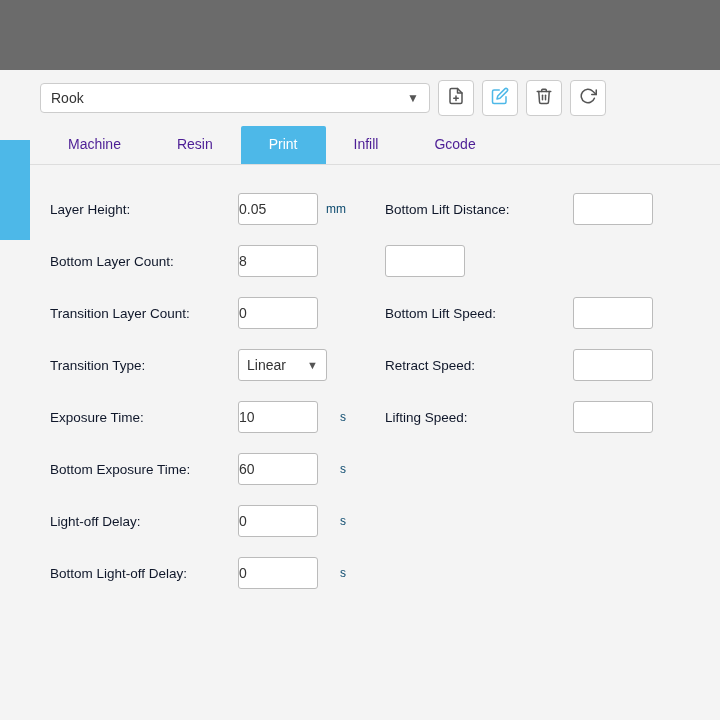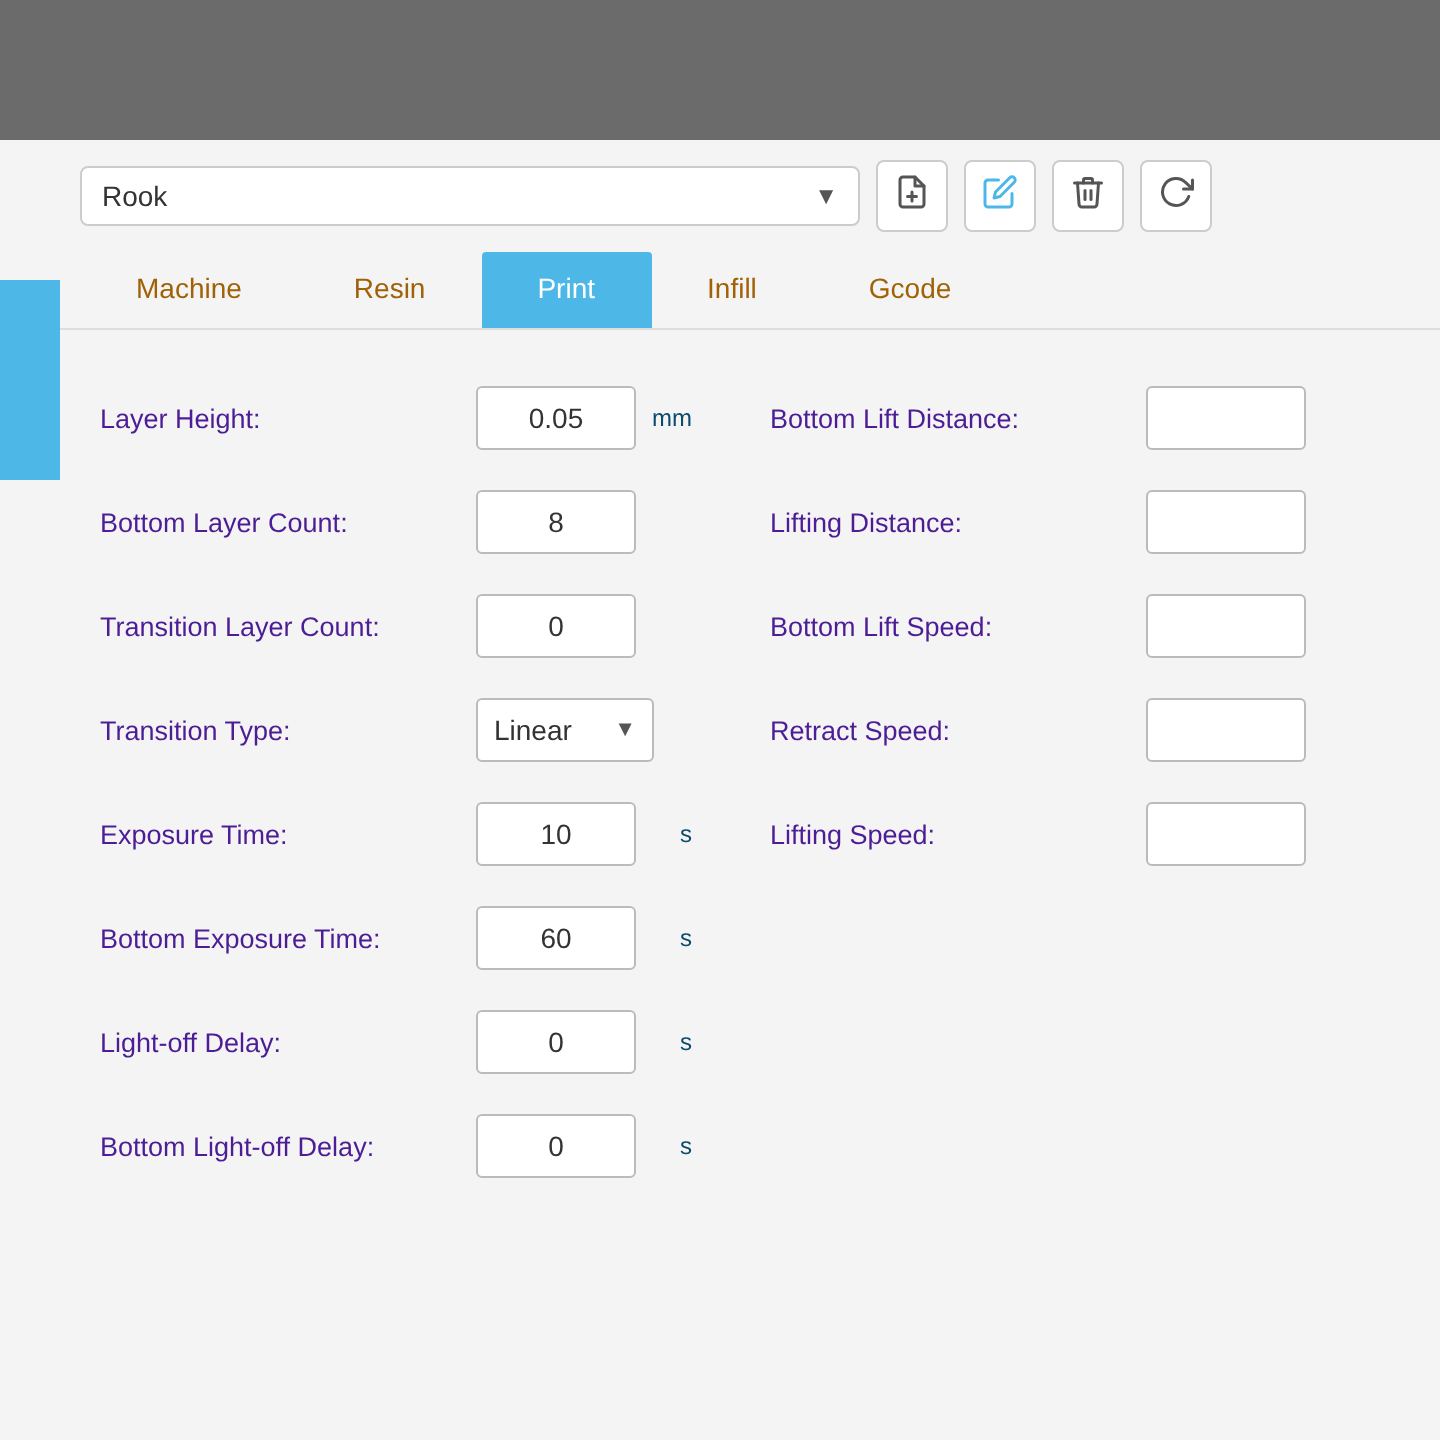--- a/index.html
+++ b/index.html
@@ -71,21 +71,21 @@
     .tabs-row {
       display: flex;
       border-bottom: 1px solid #ddd;
       background: #f4f4f4;
       padding-left: 40px;
     }
 
     .tab {
       padding: 10px 28px;
       font-size: 14px;
-      color: #a16207;
+      color: #4c1d95;
       cursor: pointer;
       border-bottom: 2px solid transparent;
       user-select: none;
     }
 
     .tab.active {
       background: #4db8e8;
       color: white;
       border-bottom: 2px solid #4db8e8;
       border-radius: 2px 2px 0 0;
@@ -124,31 +124,31 @@
 
     .form-row {
       display: flex;
       align-items: center;
       height: 48px;
       gap: 8px;
     }
 
     .form-label {
       font-size: 13.5px;
-      color: #4c1d95;
+      color: #0f172a;
       min-width: 180px;
       text-align: left;
     }
 
     .form-input {
       width: 80px;
       height: 32px;
       border: 1px solid #bbb;
       border-radius: 3px;
-      text-align: center;
+      text-align: left;
       font-size: 14px;
       color: #333;
       background: white;
       outline: none;
     }
 
     .form-unit {
       font-size: 12px;
       color: #0c4a6e;
       min-width: 20px;
@@ -302,21 +302,20 @@
     </div>
 
     <div class="right-col">
 
       <div class="form-row">
         <span class="form-label">Bottom Lift Distance:</span>
         <div class="form-input-blank"></div>
       </div>
 
       <div class="form-row">
-        <span class="form-label">Lifting Distance:</span>
         <div class="form-input-blank"></div>
       </div>
 
       <div class="form-row">
         <span class="form-label">Bottom Lift Speed:</span>
         <div class="form-input-blank"></div>
       </div>
 
       <div class="form-row">
         <span class="form-label">Retract Speed:</span>

